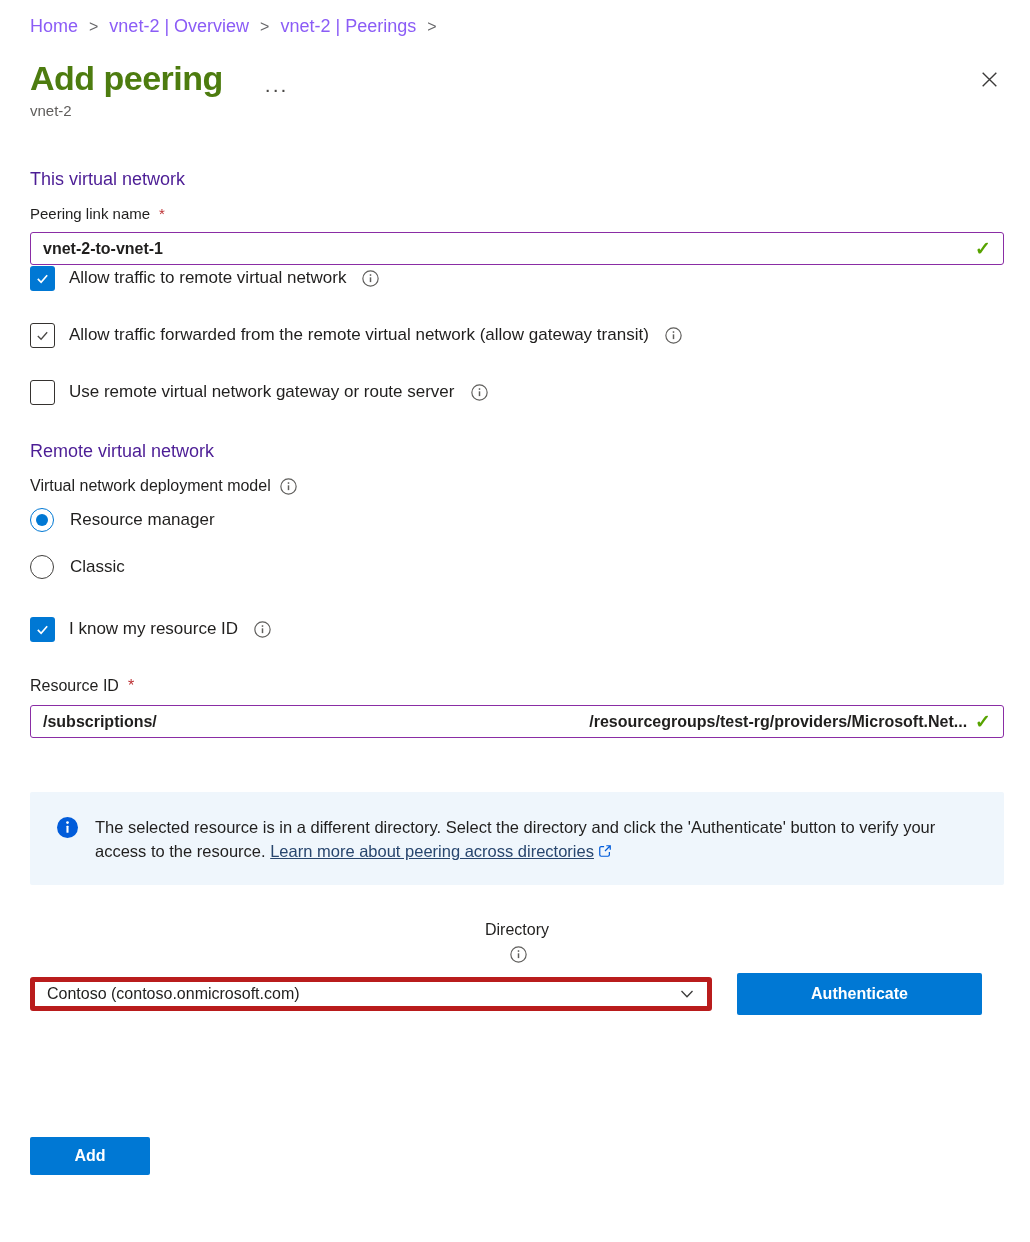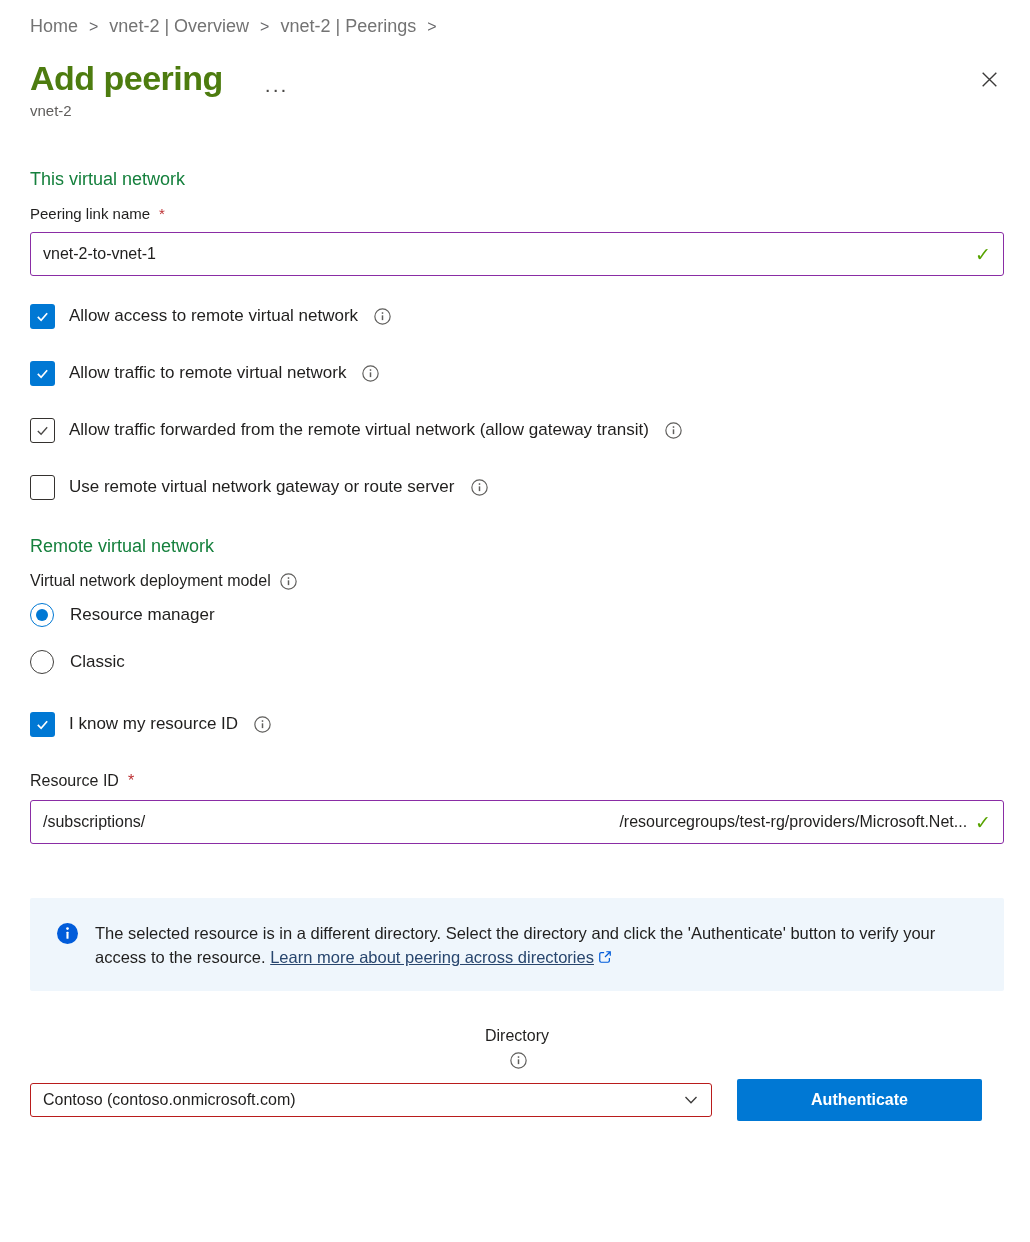--- a/index.html
+++ b/index.html
@@ -6,40 +6,40 @@
   html,body { background:#ffffff; }
   body {
     width:1030px; height:1242px;
     font-family:"Liberation Sans", sans-serif;
     color:#1b1a19; overflow:hidden; position:relative;
   }
   .page { padding:16px 26px 0 30px; }
 
   
   .breadcrumb { display:flex; align-items:center; gap:11px; font-size:18px; }
-  .breadcrumb a { color:#737373; text-decoration:none; cursor:pointer; }
+  .breadcrumb a { color:#8b5cf6; text-decoration:none; cursor:pointer; }
   .crumb-sep { color:#68686b; font-size:16px; }
 
   
   .title-row { display:flex; align-items:flex-start; margin-top:22px; }
   .page-title { font-size:34px; font-weight:700; color:#4d7c0f; letter-spacing:-0.5px; }
   .title-ellipsis { color:#4c4a48; font-size:21px; margin-left:42px; margin-top:14px; letter-spacing:2px; }
   .close-btn { margin-left:auto; margin-top:6px; background:none; border:none; cursor:pointer; line-height:0; padding:4px; }
   .subtitle { font-size:15px; color:#605e5c; margin-top:4px; }
 
   
-  .section-heading { font-size:18px; font-weight:400; color:#15803d; }
+  .section-heading { font-size:18px; font-weight:400; color:#4c1d95; }
   .sec-this { margin-top:50px; }
   .field-label { font-size:15px; color:#201f1e; margin-top:15px; display:flex; align-items:center; gap:7px; }
   .req { color:#bc2f32; margin-left:2px; }
 
   .text-input {
-    margin-top:10px; width:974px; height:44px;
+    margin-top:10px; width:974px; height:33px;
     border:1px solid #8a2da5; border-radius:3px; background:#fff;
-    display:flex; align-items:center; padding:0 12px; font-size:16px; color:#201f1e;
+    display:flex; align-items:center; padding:0 12px; font-size:16px; color:#201f1e;font-weight:bold;
   }
   .valid-check { color:#57a300; font-size:19px; margin-left:auto; }
   .valid-check.static { margin-left:8px; }
 
   
   .cb-row { display:flex; align-items:center; gap:14px; height:26px; }
   .cb-row.first { margin-top:27px; }
   .cb-row + .cb-row, .cb-gap { margin-top:31px; }
   .cb { width:25px; height:25px; border-radius:3px; display:flex; align-items:center; justify-content:center; cursor:pointer; flex:0 0 auto; }
   .cb.filled { background:#0078d4; }
@@ -71,21 +71,21 @@
   }
   .banner-icon { flex:0 0 auto; margin-top:2px; line-height:0; }
   .banner-text { font-size:16.5px; line-height:24px; color:#201f1e; max-width:890px; }
   .banner-link { color:#28466e; text-decoration:underline; cursor:pointer; }
   .ext-icon { margin-left:4px; vertical-align:-1px; }
 
   
   .dir-label { margin-top:36px; font-size:16px;flex-direction:column; }
   .dir-row { margin-top:10px; display:flex; align-items:center; }
   .dropdown {
-    width:682px; height:34px; border:1px solid #b91c1c; border-radius:3px; background:#fff;
+    width:682px; height:34px; border:5px solid #b91c1c; border-radius:3px; background:#fff;
     display:flex; align-items:center; padding:0 12px; font-size:16px; color:#201f1e; cursor:pointer;
   }
   .dd-chevron { margin-left:auto; line-height:0; }
   .btn-primary {
     background:#0078d4; color:#fff; border:none; border-radius:2px;
     font-family:"Liberation Sans", sans-serif; font-size:16px; font-weight:700;
     cursor:pointer; height:42px;
   }
   .auth-btn { width:245px; margin-left:25px; }
 
@@ -125,35 +125,20 @@
   <div class="field-label">
     <span>Peering link name</span>
       <span class="req">*</span>
   </div>
   <div class="text-input">
     <span>vnet-2-to-vnet-1</span>
     <span class="valid-check">✓</span>
   </div>
 
   
-  <div class="cb-row first">
-    <span class="cb filled">
-      <svg width="15" height="15" viewBox="0 0 16 16">
-          <path d="M3 8.5 L6.5 12 L13 4.5" fill="none" stroke="#ffffff" stroke-width="1.8"></path>
-        </svg>
-    </span>
-    <span class="cb-label">Allow access to remote virtual network</span>
-    <span class="info-icon">
-      <svg width="17" height="17" viewBox="0 0 16 16">
-          <circle cx="8" cy="8" r="7.2" fill="none" stroke="#5f5e5c" stroke-width="1.1"></circle>
-          <rect x="7.3" y="6.9" width="1.4" height="4.5" fill="#5f5e5c"></rect>
-          <rect x="7.3" y="4" width="1.4" height="1.5" fill="#5f5e5c"></rect>
-        </svg>
-    </span>
-  </div>
 
   <div class="cb-row">
     <span class="cb filled">
       <svg width="15" height="15" viewBox="0 0 16 16">
           <path d="M3 8.5 L6.5 12 L13 4.5" fill="none" stroke="#ffffff" stroke-width="1.8"></path>
         </svg>
     </span>
     <span class="cb-label">Allow traffic to remote virtual network</span>
     <span class="info-icon">
       <svg width="17" height="17" viewBox="0 0 16 16">

